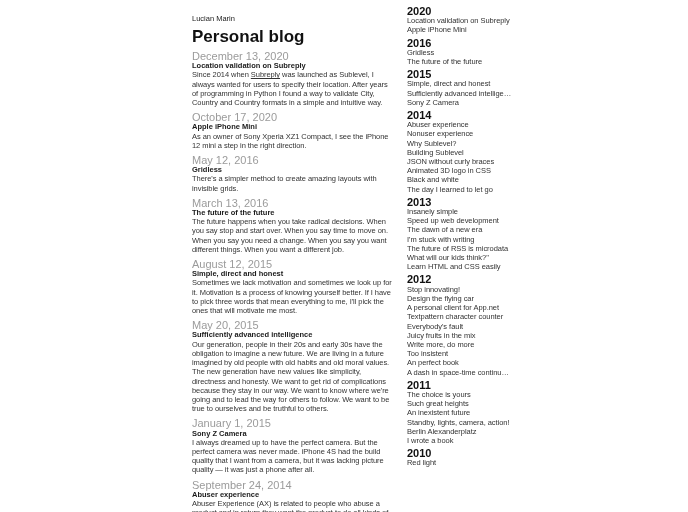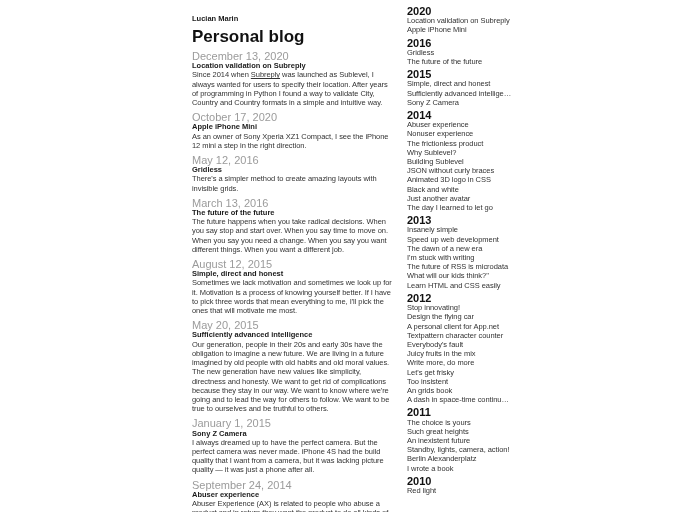--- a/index.html
+++ b/index.html
@@ -14,21 +14,21 @@
   }
   
   .content {
     position: absolute;
     left: 192px;
     top: 7px;
     width: 201px;
   }
   .site-name {
     font-size: 7.5px;
-    font-weight: bold;
+    font-weight: normal;
     color: #1a1a1a;
     line-height: 9.2px;
     text-decoration: none;
     display: inline-block;
   }
   .page-title {
     font-size: 17px;
     font-weight: bold;
     color: #111111;
     line-height: 17px;
@@ -150,27 +150,25 @@
       <section class="year-group">
         <div class="archive-year">2015</div>
         <a class="archive-item">Simple, direct and honest</a>
         <a class="archive-item">Sufficiently advanced intellige…</a>
         <a class="archive-item">Sony Z Camera</a>
       </section>
       <section class="year-group">
         <div class="archive-year">2014</div>
         <a class="archive-item">Abuser experience</a>
         <a class="archive-item">Nonuser experience</a>
-        <a class="archive-item">The frictionless product</a>
         <a class="archive-item">Why Sublevel?</a>
         <a class="archive-item">Building Sublevel</a>
         <a class="archive-item">JSON without curly braces</a>
         <a class="archive-item">Animated 3D logo in CSS</a>
         <a class="archive-item">Black and white</a>
-        <a class="archive-item">Just another avatar</a>
         <a class="archive-item">The day I learned to let go</a>
       </section>
       <section class="year-group">
         <div class="archive-year">2013</div>
         <a class="archive-item">Insanely simple</a>
         <a class="archive-item">Speed up web development</a>
         <a class="archive-item">The dawn of a new era</a>
         <a class="archive-item">I'm stuck with writing</a>
         <a class="archive-item">The future of RSS is microdata</a>
         <a class="archive-item">What will our kids think?"</a>
@@ -178,23 +176,22 @@
       </section>
       <section class="year-group">
         <div class="archive-year">2012</div>
         <a class="archive-item">Stop innovating!</a>
         <a class="archive-item">Design the flying car</a>
         <a class="archive-item">A personal client for App.net</a>
         <a class="archive-item">Textpattern character counter</a>
         <a class="archive-item">Everybody's fault</a>
         <a class="archive-item">Juicy fruits in the mix</a>
         <a class="archive-item">Write more, do more</a>
-        <a class="archive-item">Let's get frisky</a>
         <a class="archive-item">Too insistent</a>
-        <a class="archive-item">An grids book</a>
+        <a class="archive-item">An perfect book</a>
         <a class="archive-item">A dash in space-time continu…</a>
       </section>
       <section class="year-group">
         <div class="archive-year">2011</div>
         <a class="archive-item">The choice is yours</a>
         <a class="archive-item">Such great heights</a>
         <a class="archive-item">An inexistent future</a>
         <a class="archive-item">Standby, lights, camera, action!</a>
         <a class="archive-item">Berlin Alexanderplatz</a>
         <a class="archive-item">I wrote a book</a>

